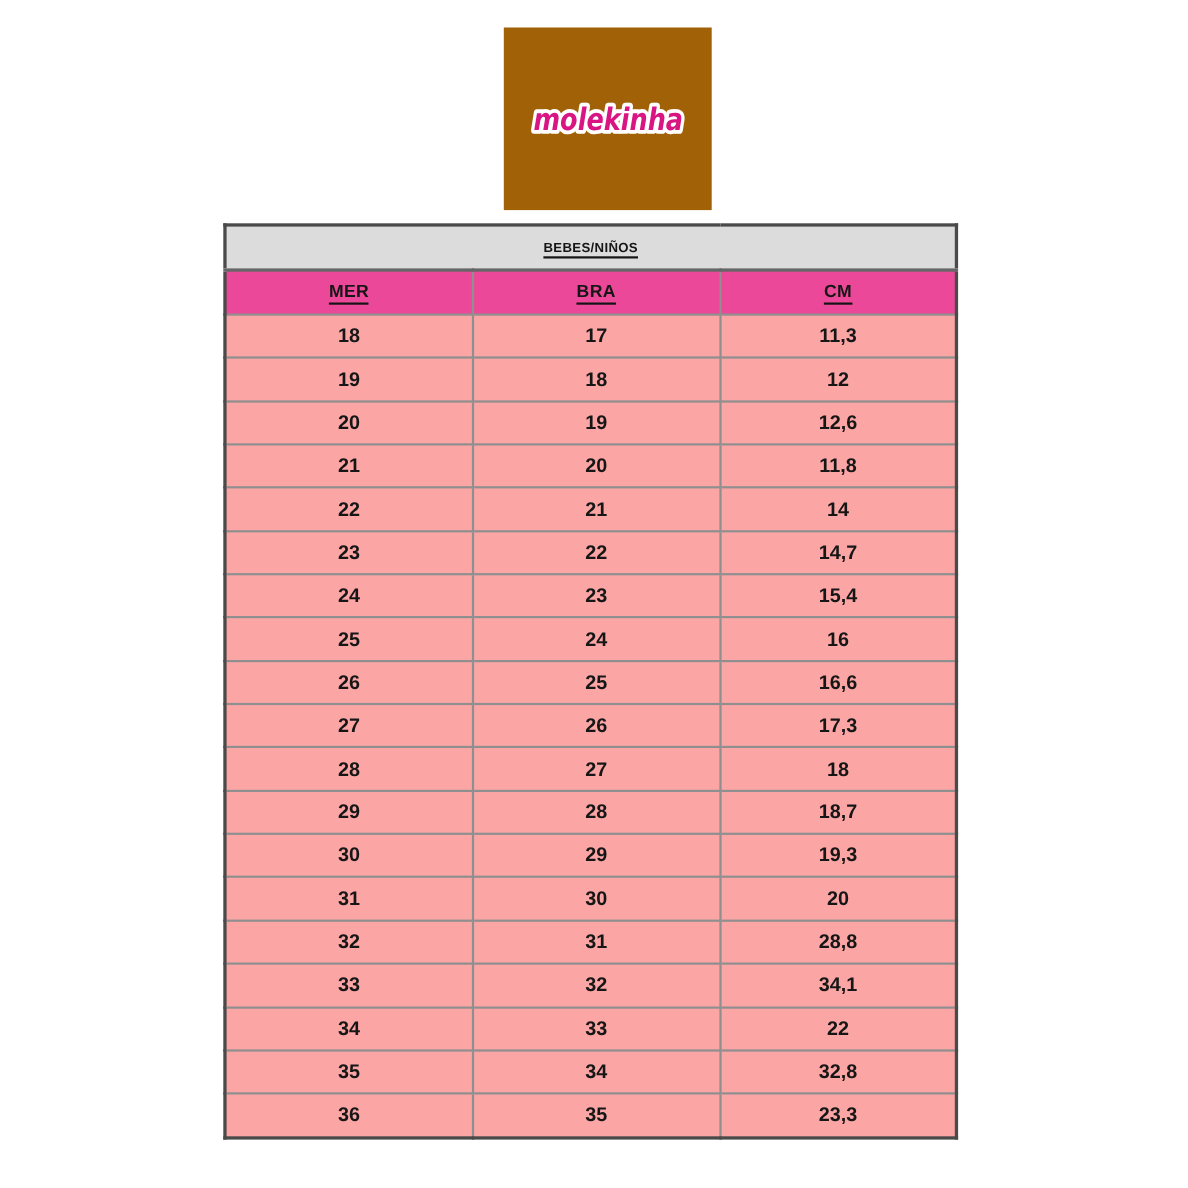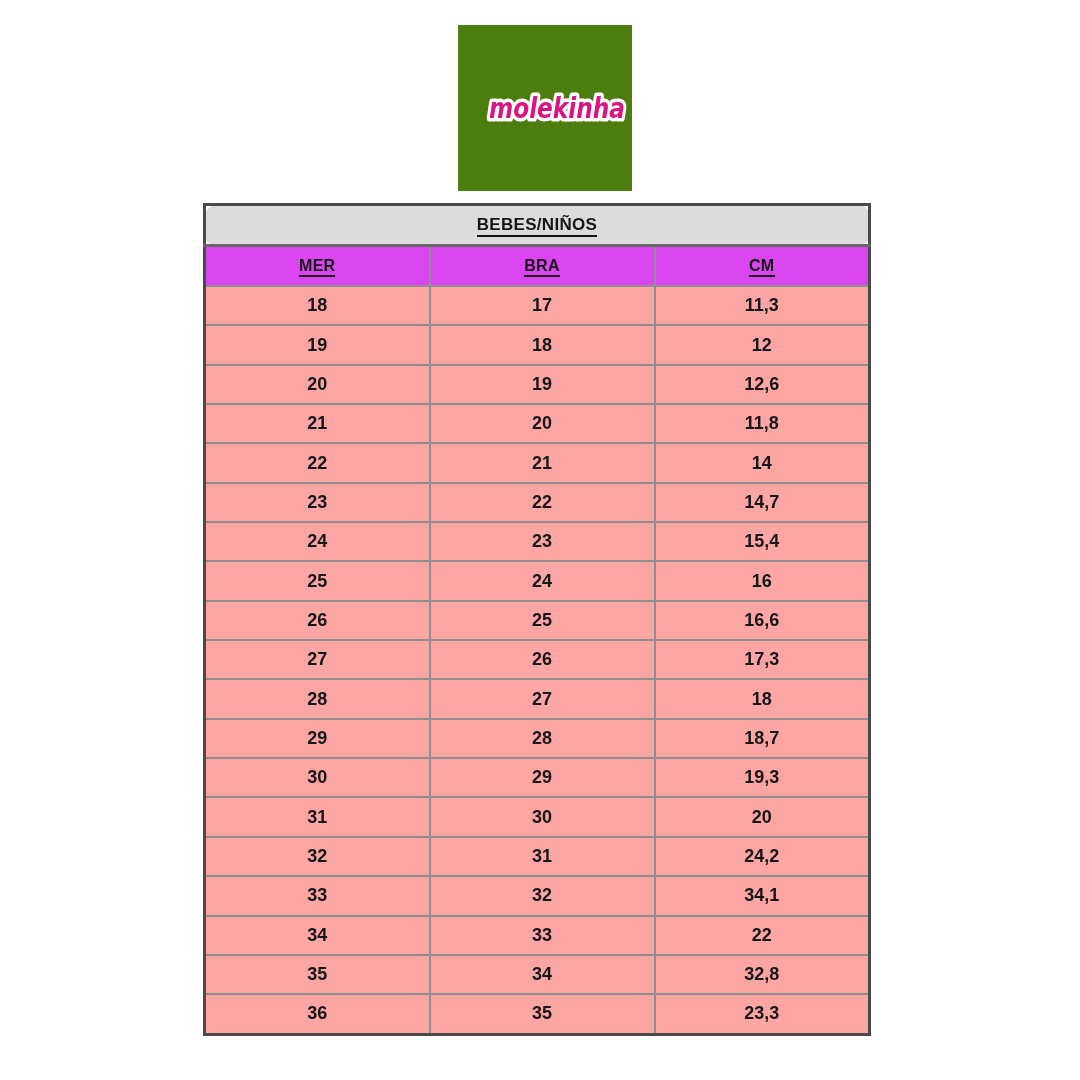--- a/index.html
+++ b/index.html
@@ -14,26 +14,26 @@
     height: 1080px;
     background: #ffffff;
     overflow: hidden;
   }
 
   
   .logo-box {
     position: absolute;
     left: 458px;
     top: 25px;
-    width: 174px;
+    width: 189px;
     height: 166px;
-    background: #4d7c0f;
+    background: #a16207;
     display: flex;
     align-items: center;
-    justify-content: flex-end;
+    justify-content: center;
   }
   .logo-box svg { display: block; }
 
   
   table.size-table {
     position: absolute;
     left: 203px;
     top: 203px;
     width: 665px;
     border-collapse: collapse;
@@ -44,29 +44,28 @@
   table.size-table th,
   table.size-table td {
     border: 2px solid #8F8F8F;
     text-align: center;
     vertical-align: middle;
     padding: 0;
   }
   tr.title-row th {
     height: 38px;
     background: #DCDCDC;
-    font-size: 17px;
+    font-size: 12px;
     font-weight: bold;
     letter-spacing: 0.3px;
     border-bottom: 3px solid #666666;
-    border-radius: 12px;
   }
   tr.cols-row th {
     height: 38px;
-    background: #d946ef;
+    background: #ec4899;
     font-size: 16px;
     font-weight: bold;
     letter-spacing: 0.3px;
   }
   .u {
     border-bottom: 2.5px solid #141414;
     padding-bottom: 1px;
   }
   tbody td {
     height: 37.35px;
@@ -173,21 +172,21 @@
           <td>19,3</td>
         </tr>
         <tr>
           <td>31</td>
           <td>30</td>
           <td>20</td>
         </tr>
         <tr>
           <td>32</td>
           <td>31</td>
-          <td>24,2</td>
+          <td>28,8</td>
         </tr>
         <tr>
           <td>33</td>
           <td>32</td>
           <td>34,1</td>
         </tr>
         <tr>
           <td>34</td>
           <td>33</td>
           <td>22</td>

